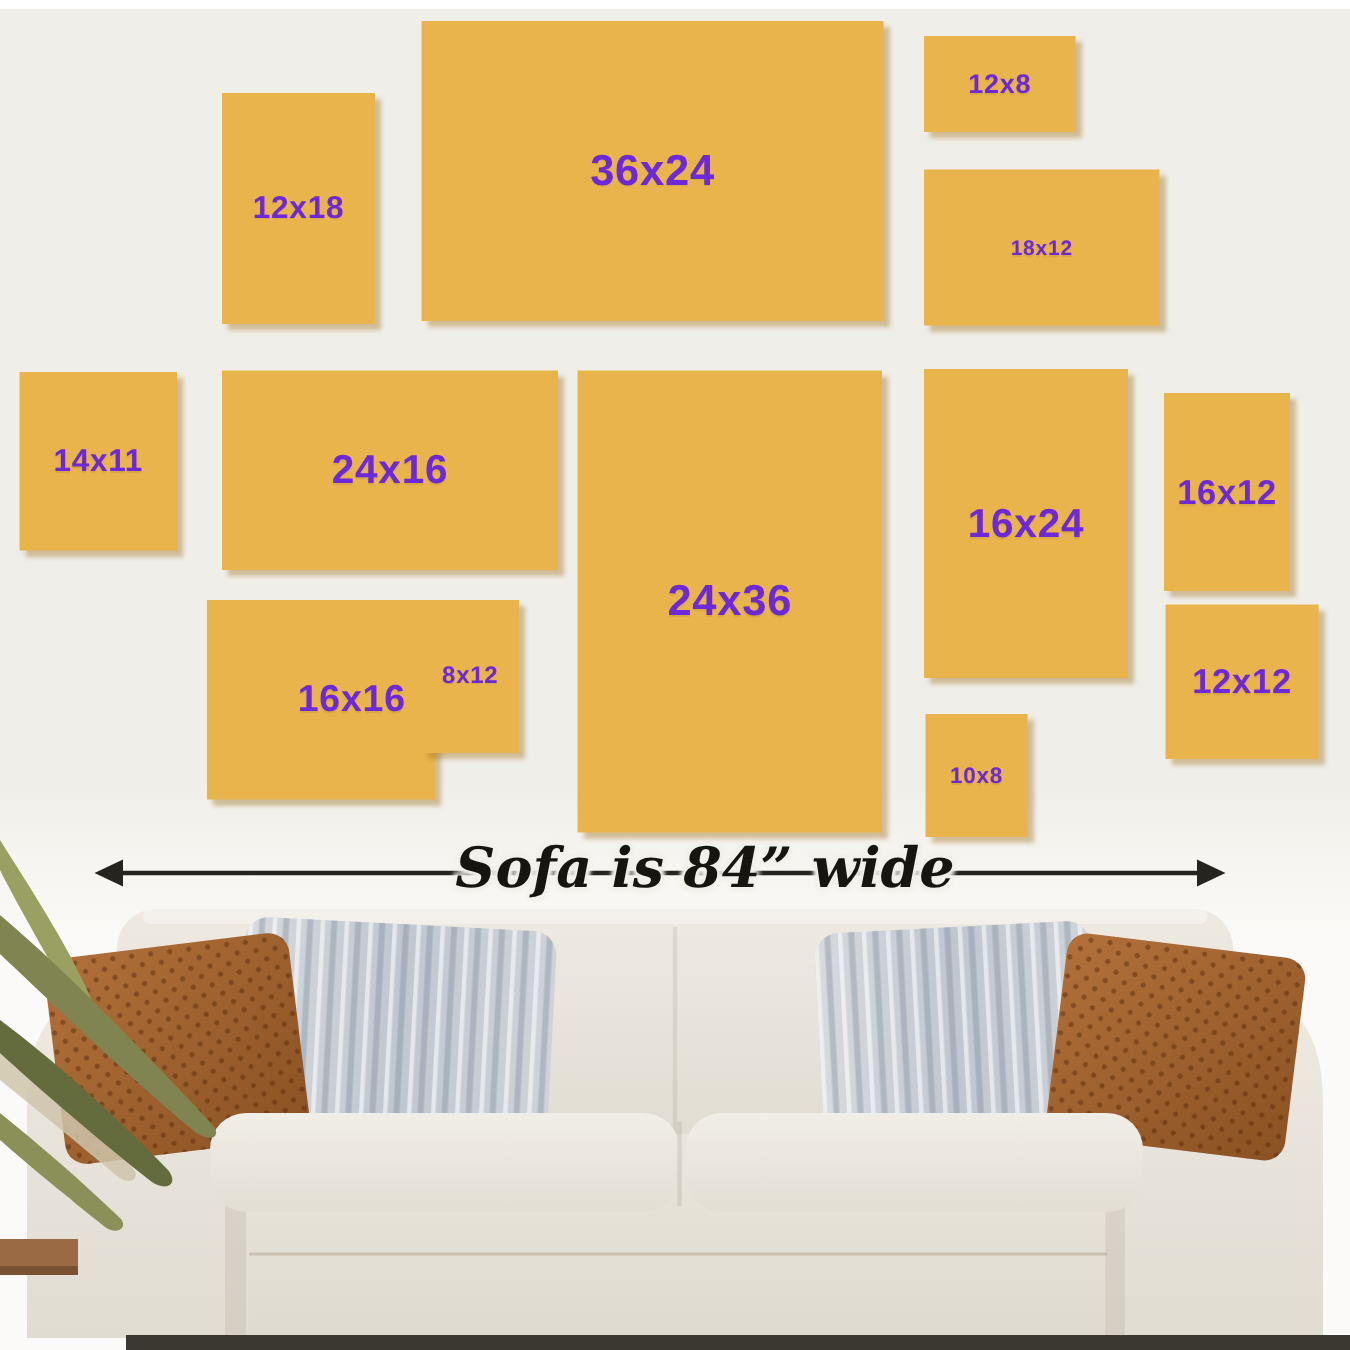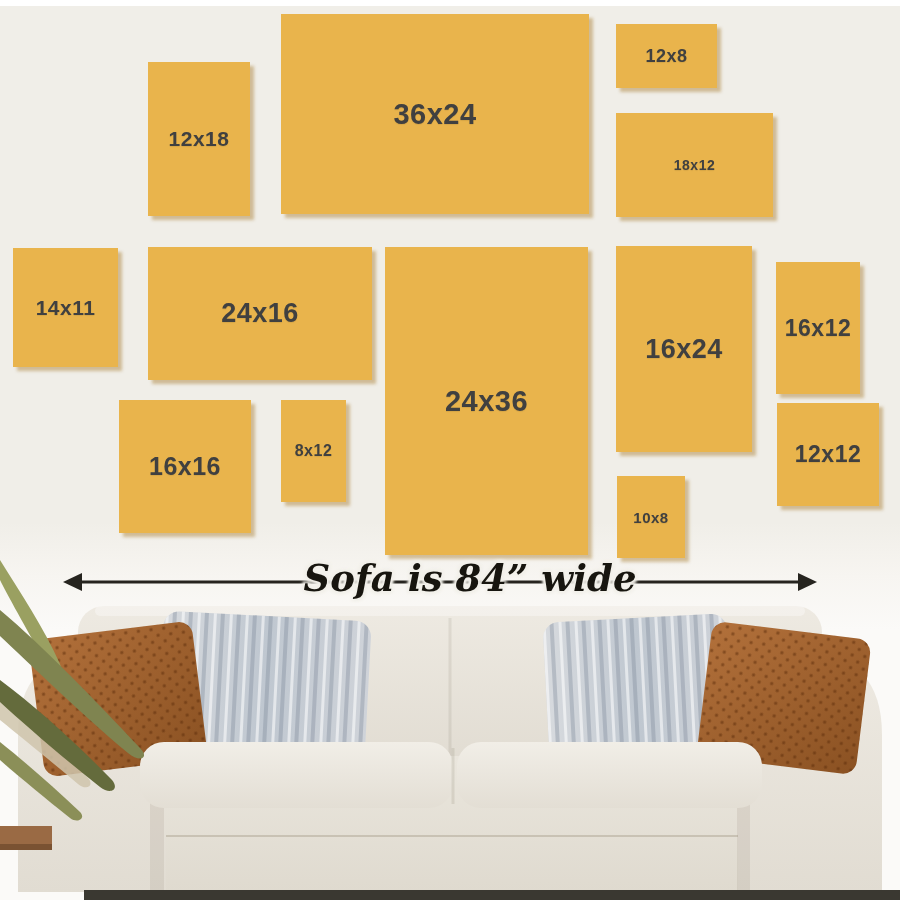--- a/index.html
+++ b/index.html
@@ -8,21 +8,21 @@
     position:relative;width:900px;height:900px;overflow:hidden;
     background:linear-gradient(to bottom,#f0eee8 0%,#f0eee8 58%,#f7f5f1 64%,#fbfaf8 70%,#fbfaf8 100%);
   }
   .top-strip{position:absolute;left:0;top:0;width:900px;height:6px;background:#ffffff;}
   
   .frame{
     position:absolute;display:flex;align-items:center;justify-content:center;
     box-shadow:4px 4px 3px rgba(158,109,26,0.40);
   }
   .frame span{
-    color:#404040;font-weight:bold;letter-spacing:0.5px;
+    color:#6d28d9;font-weight:bold;letter-spacing:0.5px;
     text-shadow:0 1px 1px rgba(0,0,0,0.08);
   }
   
   .arrow-wrap{position:absolute;left:0;top:568px;width:900px;height:30px;}
   .arrow-label{
     position:absolute;left:470px;top:556px;transform:translateX(-50%);
     font-family:"DejaVu Serif",serif;font-style:italic;font-weight:700;
     font-size:37px;color:#17150f;white-space:nowrap;
     text-shadow:0 0 4px #f2f0ea,0 0 6px #f2f0ea,2px 2px 3px #f2f0ea,-2px 2px 3px #f2f0ea,2px -2px 3px #f2f0ea,-2px -2px 3px #f2f0ea;
   }
@@ -55,21 +55,21 @@
       </div>
       <div class="frame" style="left: 385px; top: 247px; width: 203px; height: 308px; background: rgb(233, 180, 76);">
         <span style="font-size: 29px;">24x36</span>
       </div>
       <div class="frame" style="left: 616px; top: 246px; width: 136px; height: 206px; background: rgb(233, 180, 76);">
         <span style="font-size: 27px;">16x24</span>
       </div>
       <div class="frame" style="left: 776px; top: 262px; width: 84px; height: 132px; background: rgb(233, 180, 76);">
         <span style="font-size: 23px;">16x12</span>
       </div>
-      <div class="frame" style="left: 119px; top: 400px; width: 132px; height: 133px; background: rgb(233, 180, 76);">
+      <div class="frame" style="left: 138px; top: 400px; width: 111px; height: 133px; background: rgb(233, 180, 76); padding-left: 41px;">
         <span style="font-size: 25px;">16x16</span>
       </div>
       <div class="frame" style="left: 281px; top: 400px; width: 65px; height: 102px; background: rgb(233, 180, 76);">
         <span style="font-size: 16px;">8x12</span>
       </div>
       <div class="frame" style="left: 617px; top: 476px; width: 68px; height: 82px; background: rgb(233, 180, 76);">
         <span style="font-size: 15px;">10x8</span>
       </div>
       <div class="frame" style="left: 777px; top: 403px; width: 102px; height: 103px; background: rgb(233, 180, 76);">
         <span style="font-size: 23px;">12x12</span>

